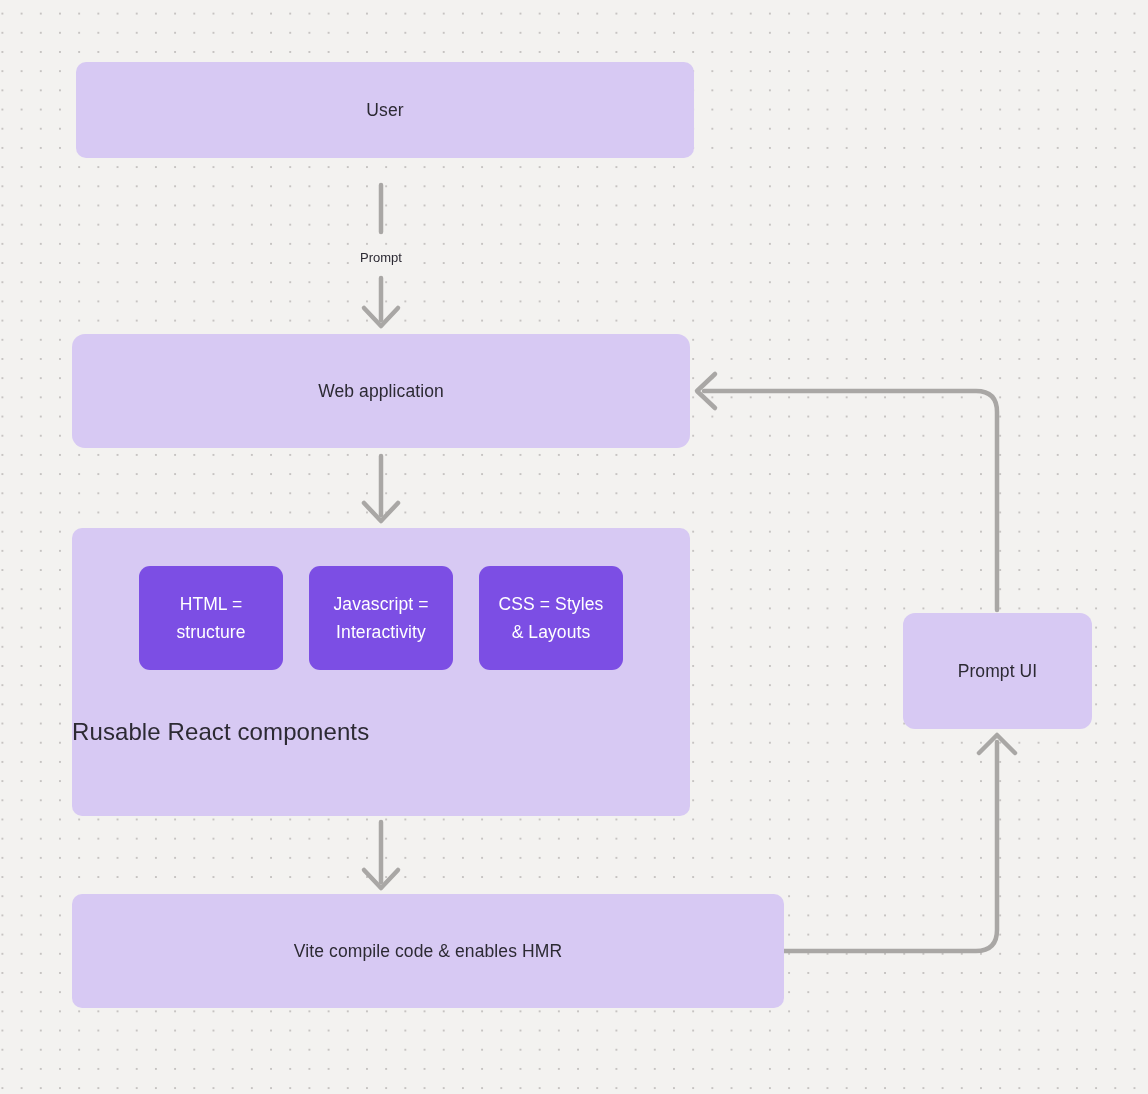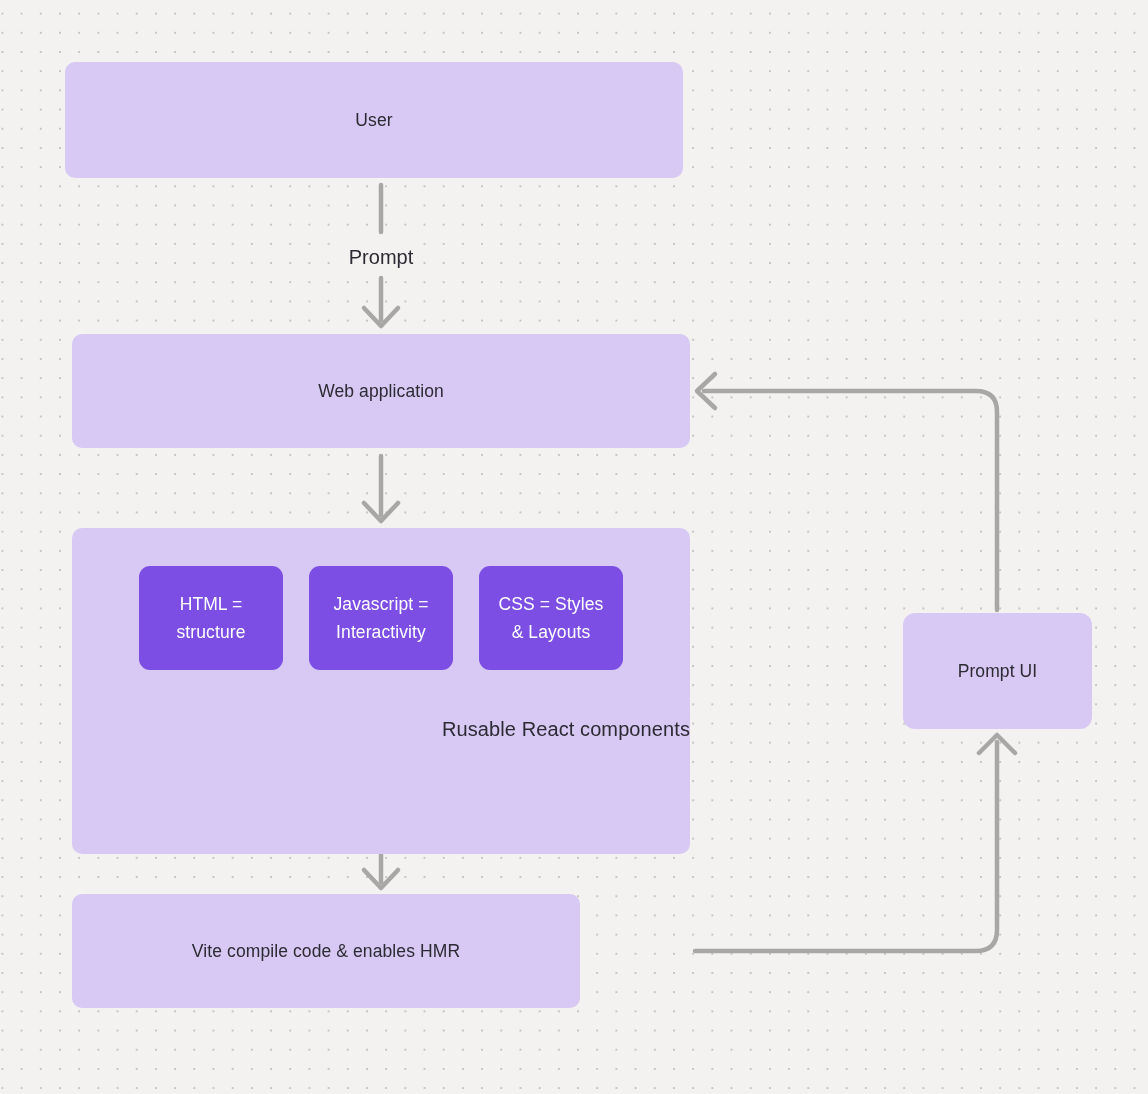--- a/index.html
+++ b/index.html
@@ -43,26 +43,26 @@
     display: flex;
     align-items: center;
     justify-content: center;
     border-radius: 10px;
     font-size: 17.5px;
     font-weight: 500;
     color: var(--text-dark);
     letter-spacing: 0.1px;
   }
   .node.light { background: var(--node-light-bg); }
-  #node-user       { left: 65px; top: 62px;  width: 618px; height: 116px; }
-  #node-webapp     { left: 72px; top: 334px; width: 618px; height: 114px; }
-  #node-vite       { left: 72px; top: 894px; width: 508px; height: 114px; }
+  #node-user       { left: 76px; top: 62px;  width: 618px; height: 96px; }
+  #node-webapp     { left: 72px; top: 334px; width: 618px; height: 114px; border-radius: 13px; }
+  #node-vite       { left: 72px; top: 894px; width: 712px; height: 114px; }
   #node-renderui   { left: 903px; top: 613px; width: 189px; height: 116px; border-radius: 12px; }
   #node-components {
-    left: 72px; top: 528px; width: 618px; height: 326px;
+    left: 72px; top: 528px; width: 618px; height: 288px;
     display: block;
   }
   .components-row {
     display: flex;
     justify-content: center;
     gap: 26px;
     margin-top: 38px;
   }
   .mini-node {
     width: 144px;
@@ -74,33 +74,33 @@
     align-items: center;
     justify-content: center;
     text-align: center;
     font-size: 17.5px;
     font-weight: 500;
     line-height: 28px;
     padding: 0 14px;
   }
   .components-caption {
     margin-top: 48px;
-    text-align: right;
-    font-size: 20px;
+    text-align: left;
+    font-size: 24px;
     font-weight: 500;
     color: var(--text-dark);
   }
   .edge-label {
     position: absolute;
     left: 381px;
     top: 257px;
     transform: translate(-50%, -50%);
     background: var(--canvas-bg);
     padding: 3px 9px;
-    font-size: 20px;
+    font-size: 13px;
     font-weight: 500;
     color: var(--text-dark);
     white-space: nowrap;
   }
 </style>
 </head>
 <body>
 
 <div class="canvas">
 

